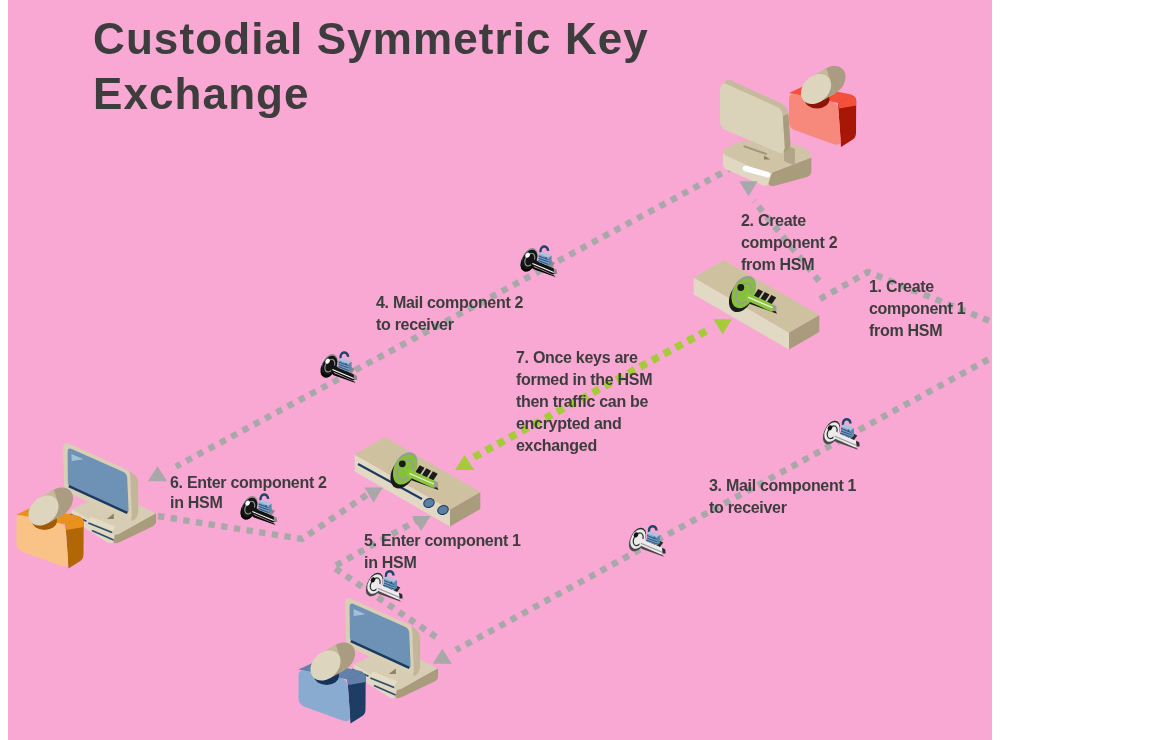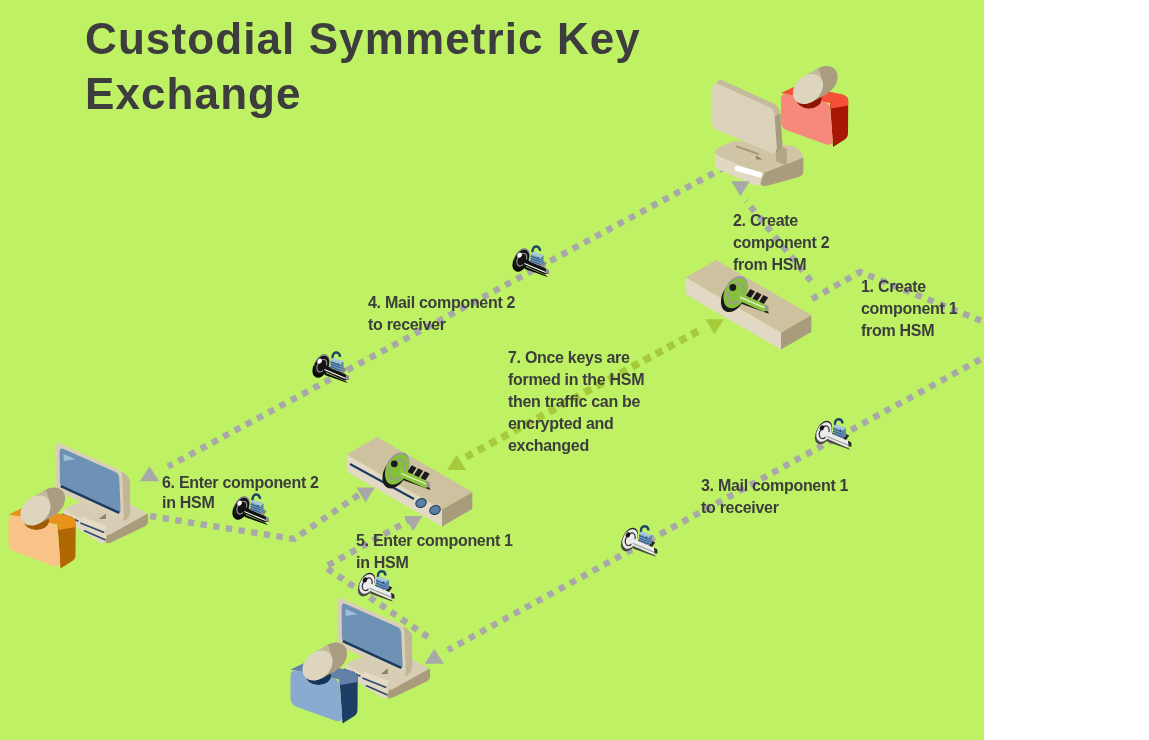--- a/index.html
+++ b/index.html
@@ -1,16 +1,16 @@
 <!DOCTYPE html>
 <html><head>
 <meta charset="utf-8">
 <style>
 html,body{margin:0;padding:0;background:#fff;}
-#stage{position:relative;width:984px;height:740px;overflow:hidden;background:#bef264;}
+#stage{position:relative;width:984px;height:740px;overflow:hidden;background:#f9a8d4;margin-left:8px;}
 svg{display:block;}
 text{font-family:"Liberation Sans",sans-serif;font-weight:bold;fill:#3d3d3d;}
 .lbl{font-size:16px;letter-spacing:-0.3px;}
 </style>
 </head>
 <body>
 <div id="stage">
 <svg width="1149" height="740" viewBox="0 0 1149 740">
 <defs>
 

